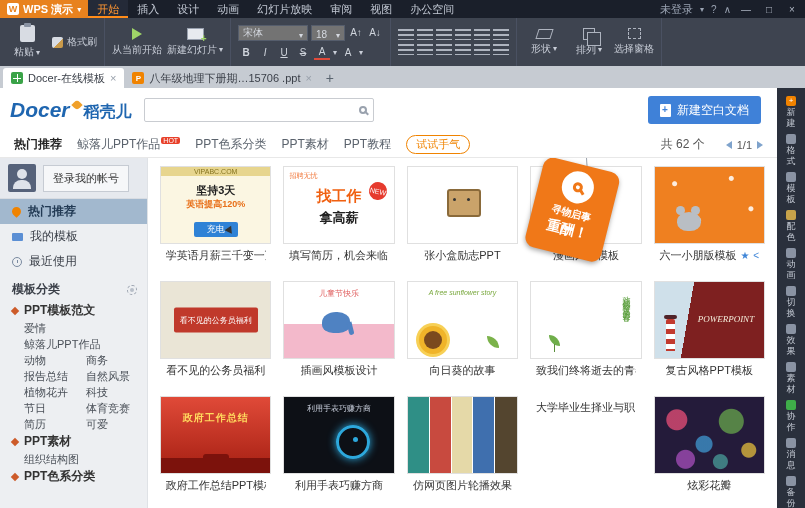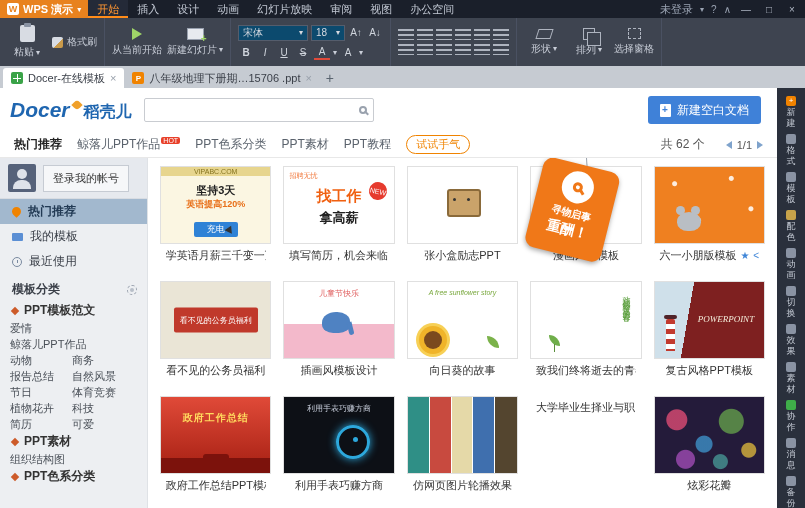--- a/index.html
+++ b/index.html
@@ -21,21 +21,21 @@
 .caret{font-size:8px}
 
 
 .ribbon{height:48px;background:#3e4450;display:flex;color:#c9ced8;font-size:10px;flex:0 0 48px}
 .rgroup{display:flex;align-items:center;padding:3px 7px;border-right:1px solid #4a5162;gap:5px}
 .big-btn{display:flex;flex-direction:column;align-items:center;justify-content:center;min-width:40px;height:42px;gap:3px;cursor:pointer}
 .blabel{display:flex;align-items:center;gap:2px;white-space:nowrap}
 .small-btn{display:flex;align-items:center;gap:4px;cursor:pointer;white-space:nowrap}
 .fcol{display:flex;flex-direction:column;gap:4px;justify-content:center}
 .frow{display:flex;align-items:center;gap:3px}
-.combo{background:#0c4a6e;border:1px solid #555d6c;height:16px;display:flex;align-items:center;gap:4px;padding:0 4px;color:#d5d9e0;cursor:pointer}
+.combo{background:#737373;border:1px solid #555d6c;height:16px;display:flex;align-items:flex-end;gap:4px;padding:0 4px;color:#d5d9e0;cursor:pointer}
 .combo.w70{width:70px;justify-content:space-between}
 .combo.w34{width:34px;justify-content:space-between}
 .fbtn{min-width:16px;height:15px;display:flex;align-items:center;justify-content:center;color:#cfd4dc;font-size:10px;cursor:pointer;padding:0 1px}
 .fbtn.bold{font-weight:bold}.fbtn.ital{font-style:italic}.fbtn.und{text-decoration:underline}.fbtn.strk{text-decoration:line-through}
 .fbtn.fcolor{border-bottom:2px solid #e04a3a}. 
 .fbtn.fhigh2{border-bottom:2px solid #e8c84a}
 .pico{width:16px;height:11px;background:repeating-linear-gradient(#aeb4bf 0 2px,transparent 2px 5px);cursor:pointer}
 .ic-clipboard{width:15px;height:17px;background:#d8dce3;border-radius:2px;position:relative}
 .ic-clipboard::after{content:'';position:absolute;top:-2px;left:4px;width:7px;height:4px;background:#8a93a3;border-radius:1px}
 .ic-brush{width:11px;height:11px;background:linear-gradient(135deg,#d8dce3 55%,#c99a4a 55%);border-radius:2px}
@@ -105,21 +105,21 @@
 .side-nav-item.active{background:#a2b8ce;color:#223a54;font-weight:bold}
 .flame-icon{width:9px;height:9px;background:#f08300;border-radius:50% 50% 50% 0;transform:rotate(-45deg);display:inline-block;flex:0 0 9px}
 .template-icon{width:11px;height:8px;background:#5b8fd4;border-radius:1px;display:inline-block;flex:0 0 11px}
 .clock-icon{width:10px;height:10px;border:1px solid #7a8aa0;border-radius:50%;display:inline-block;position:relative;flex:0 0 10px}
 .clock-icon::after{content:'';position:absolute;left:4px;top:2px;width:1px;height:3px;background:#7a8aa0}
 .section-row{display:flex;justify-content:space-between;align-items:center;height:23px;padding:0 10px 0 12px;font-size:12px;font-weight:bold;color:#3a3f48;margin-top:4px}
 .gear-icon{width:10px;height:10px;border:1px dashed #9aa2ae;border-radius:50%;display:inline-block;position:relative;cursor:pointer}
 .gear-icon::after{content:'';position:absolute;inset:2px;background:#b8bfc9;border-radius:50%}
 .tree-header{display:flex;gap:6px;align-items:center;height:19px;padding-left:12px;font-size:12px;font-weight:bold;color:#333;cursor:pointer}
 .diamond{width:6px;height:6px;background:#cd5b2a;transform:rotate(45deg);flex:0 0 6px}
-.tree-row{display:flex;height:16px;padding-left:10px;font-size:11px;color:#4a5058;align-items:center}
+.tree-row{display:flex;height:16px;padding-left:24px;font-size:11px;color:#4a5058;align-items:center}
 .tree-cell{flex:0 0 62px;white-space:nowrap;cursor:pointer}
 .tree-cell:last-child{flex:1}
 
 
 .content{flex:1;position:relative;background:#fff;padding:8px 12px;overflow:visible}
 #cards{display:grid;grid-template-columns:repeat(5,1fr);gap:18px 12px}
 .card{cursor:pointer}
 .thumb{height:78px;border:1px solid #e0e0e0;position:relative;overflow:hidden;background:#fff}
 .tt{position:absolute;left:0;right:0;text-align:center;white-space:nowrap}
 .title-row{display:flex;align-items:center;justify-content:center;gap:4px;height:16px;margin-top:3px}
@@ -404,26 +404,26 @@
               </div>
               <div class="tree-row">
                 <span class="tree-cell">动物</span>
                 <span class="tree-cell">商务</span>
               </div>
               <div class="tree-row">
                 <span class="tree-cell">报告总结</span>
                 <span class="tree-cell">自然风景</span>
               </div>
               <div class="tree-row">
+                <span class="tree-cell">植物花卉</span>
+                <span class="tree-cell">科技</span>
+              </div>
+              <div class="tree-row">
                 <span class="tree-cell">节日</span>
                 <span class="tree-cell">体育竞赛</span>
-              </div>
-              <div class="tree-row">
-                <span class="tree-cell">植物花卉</span>
-                <span class="tree-cell">科技</span>
               </div>
               <div class="tree-row">
                 <span class="tree-cell">简历</span>
                 <span class="tree-cell">可爱</span>
               </div>
               <div class="tree-header">
                 <span class="diamond"></span>
                 <span>PPT素材</span>
               </div>
               <div class="tree-row">

